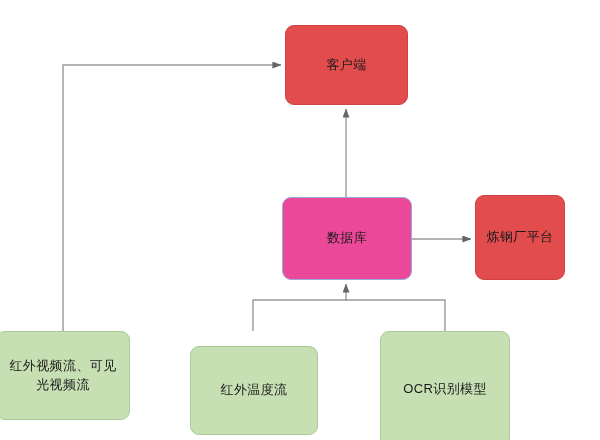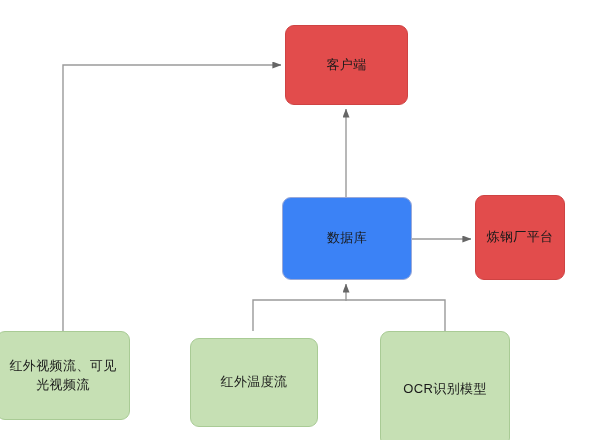--- a/index.html
+++ b/index.html
@@ -43,21 +43,21 @@
   }
   .node-label {
     display: block;
     white-space: pre-line;
   }
   .node.red {
     background: #e24c4c;
     border: 1px solid #cf4343;
   }
   .node.blue {
-    background: #3b82f6;
+    background: #ec4899;
     border: 1px solid #9aa9d8;
   }
   .node.green {
     background: #c6e0b4;
     border: 1px solid #a9cb95;
   }
 </style>
 </head>
 <body>
 
@@ -98,21 +98,21 @@
 
   <div class="node red" style="left:475px; top:195px; width:90px; height:85px;">
     <span class="node-label">炼钢厂平台</span>
   </div>
 
   <div class="node green" style="left:-4px; top:331px; width:134px; height:89px;">
     <span class="node-label">红外视频流、可见
 光视频流</span>
   </div>
 
-  <div class="node green" style="left:190px; top:338px; width:128px; height:89px;">
+  <div class="node green" style="left:190px; top:346px; width:128px; height:89px;">
     <span class="node-label">红外温度流</span>
   </div>
 
   <div class="node green" style="left:380px; top:331px; width:130px; height:116px;">
     <span class="node-label">OCR识别模型</span>
   </div>
 
 </div>
 
 </body></html>

